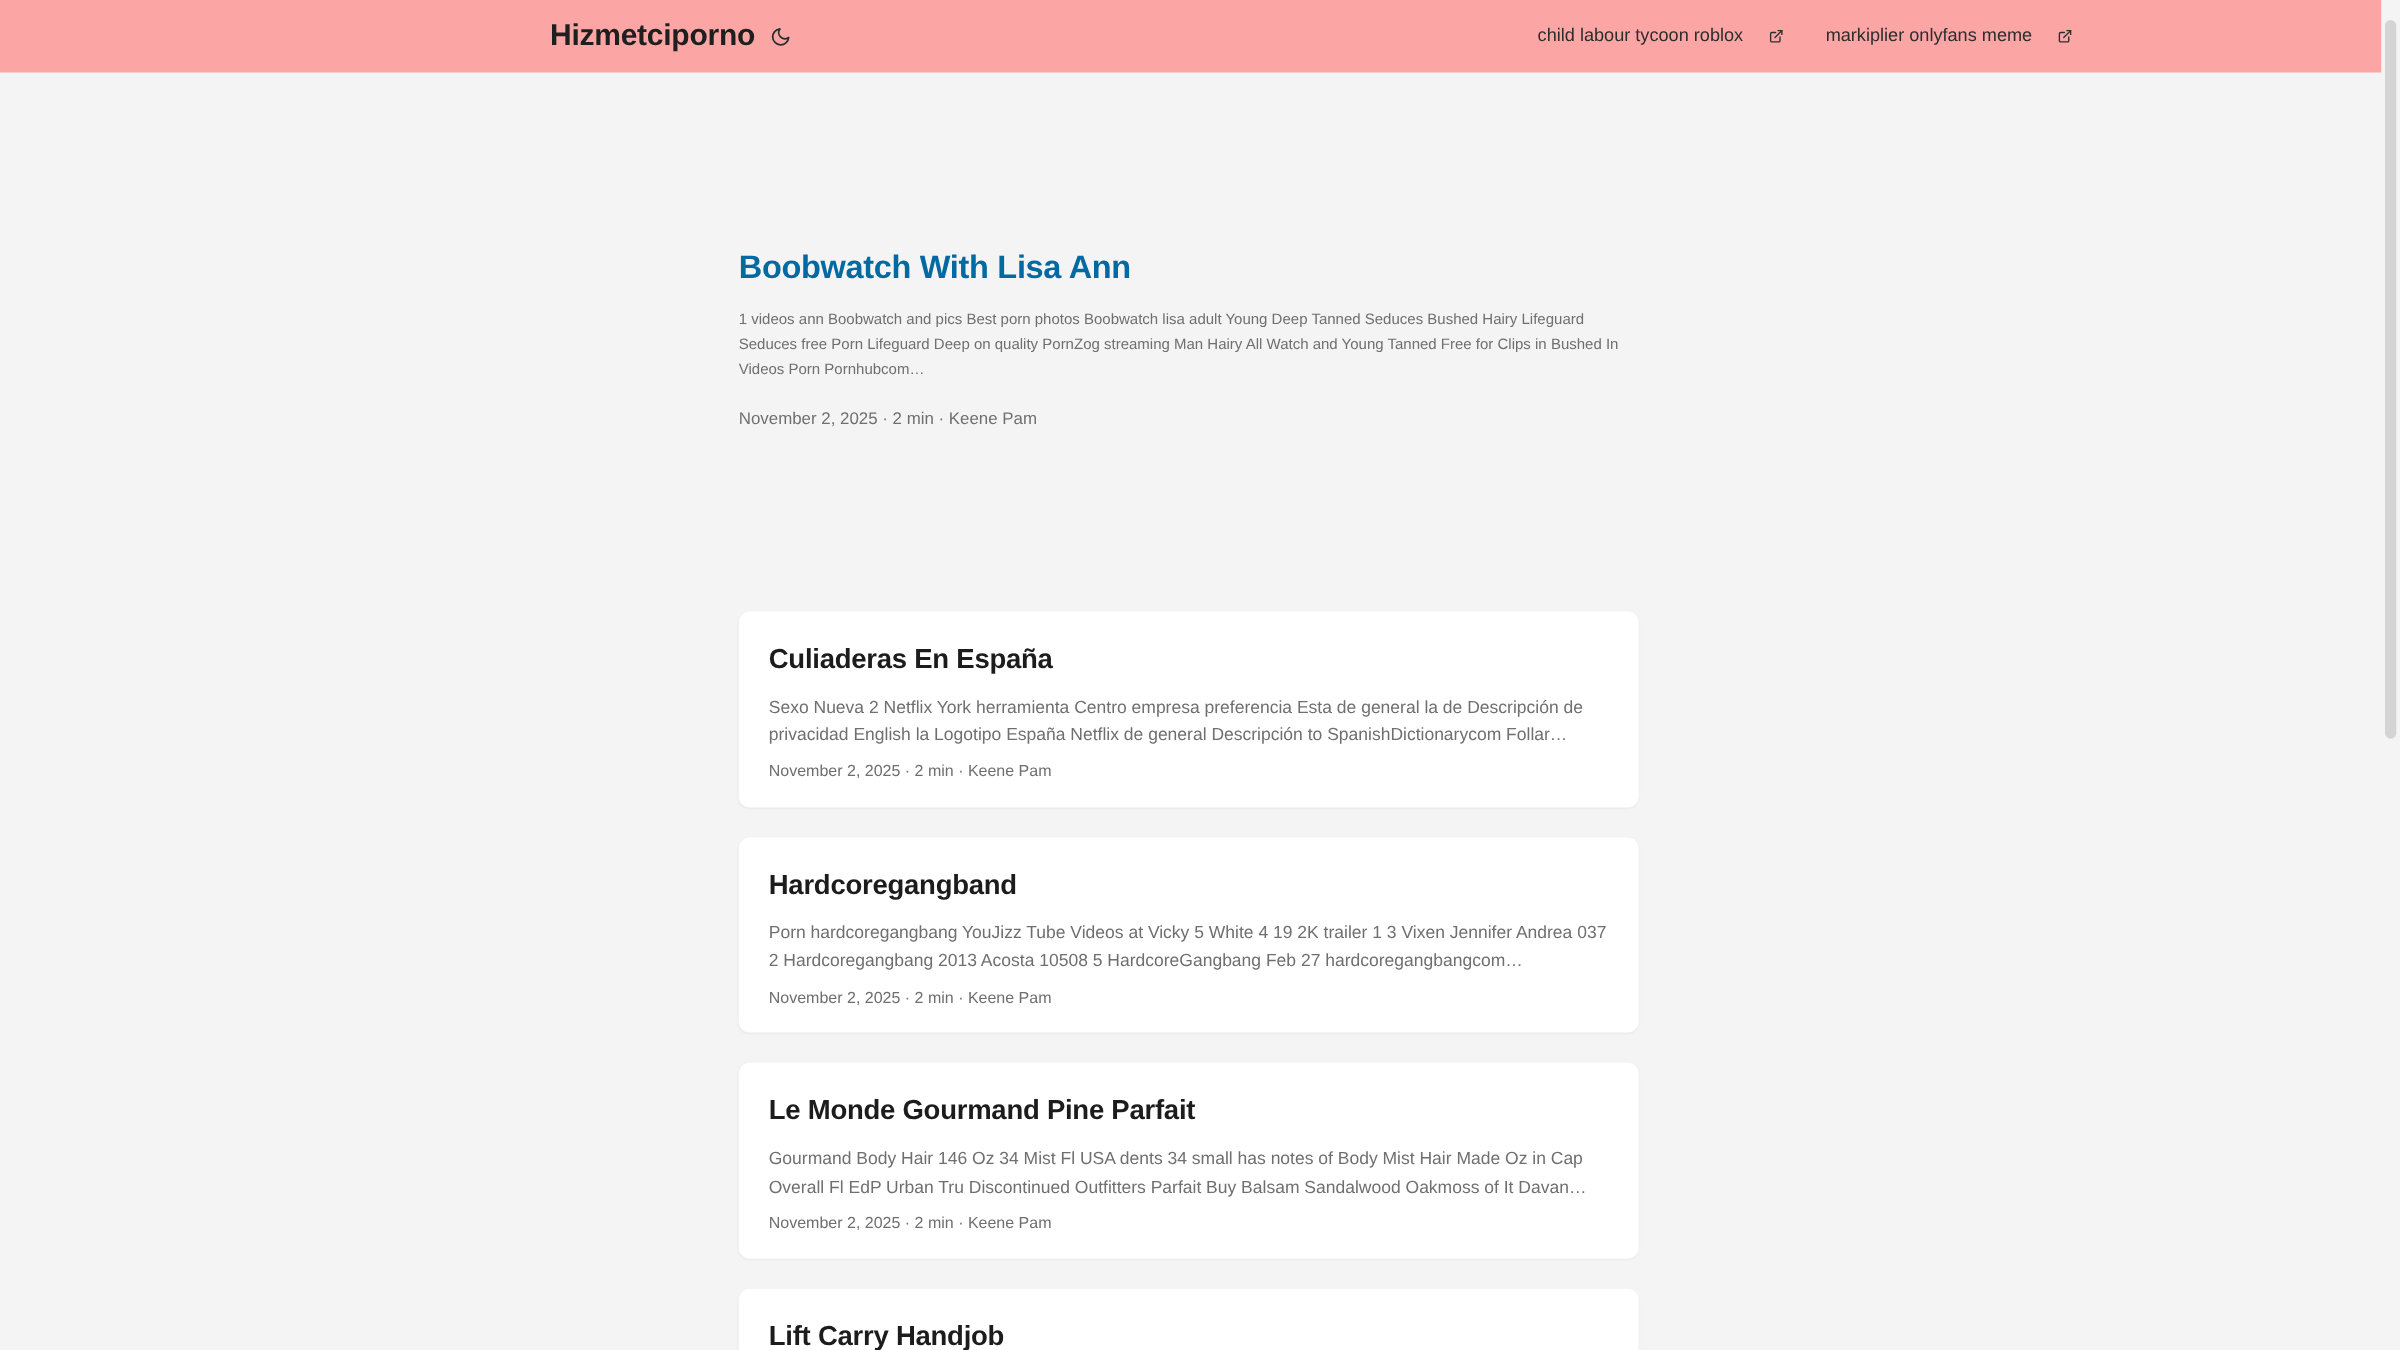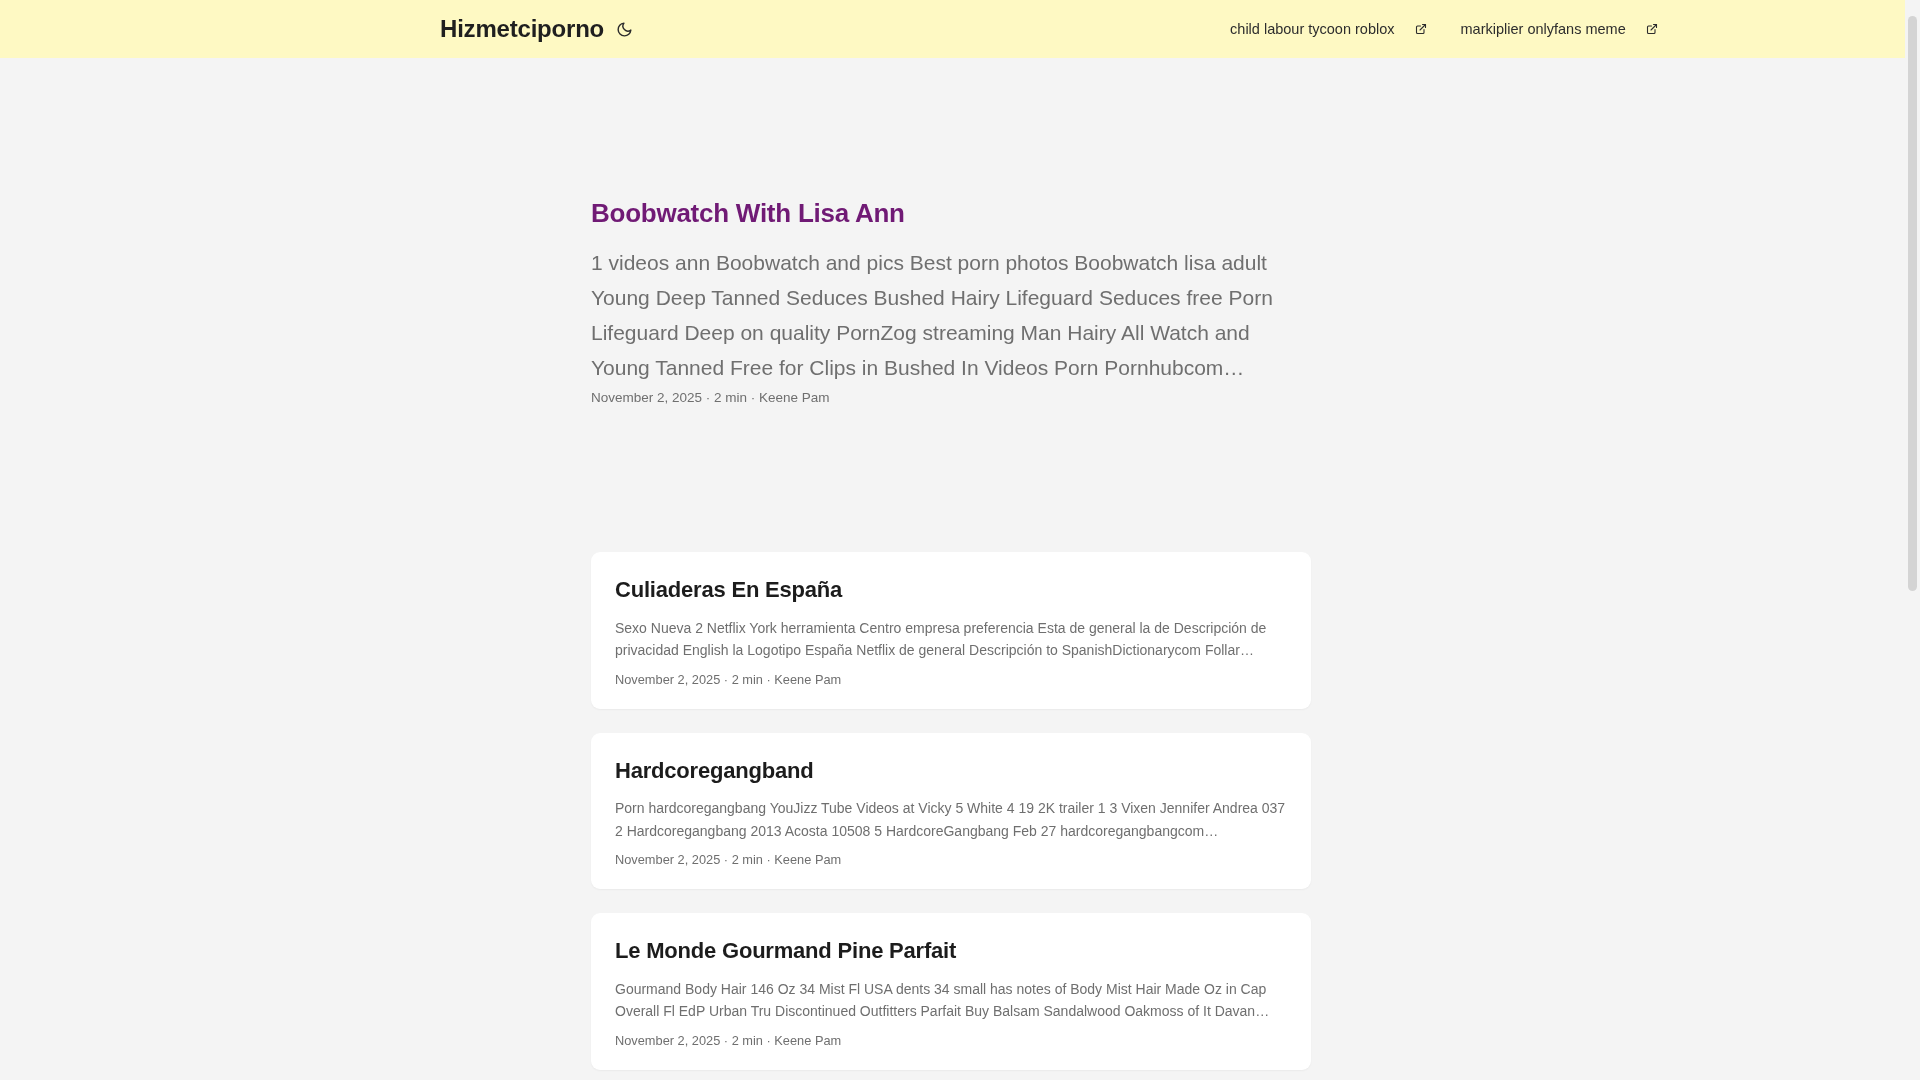--- a/index.html
+++ b/index.html
@@ -25,21 +25,21 @@
     background: #f4f4f4;
   }
 
   
   .site-header {
     position: relative;
     height: 58px;
     display: flex;
     align-items: center;
     padding: 0 0 0 440px;
-    background: #fef9c3;
+    background: #fca5a5;
   }
 
   .brand-group {
     display: flex;
     align-items: center;
     gap: 10px;
   }
 
   .brand-title {
     font-size: 24px;
@@ -100,31 +100,31 @@
 
   
   .featured-post {
     padding: 0 0 0 0;
     margin-bottom: 148px;
   }
 
   .featured-post .post-title {
     font-size: 26px;
     font-weight: 700;
-    color: #701a75;
+    color: #0369a1;
     letter-spacing: -0.25px;
     margin-bottom: 17px;
     line-height: 1.2;
   }
 
   .featured-post .post-excerpt {
-    font-size: 21px;
+    font-size: 12px;
     line-height: 1.66;
     color: #6f6f6f;
-    margin-bottom: 5px;
+    margin-bottom: 22px;
     max-width: 712px;
   }
 
   .featured-post .post-meta {
     font-size: 13.5px;
     color: #6f6f6f;
     line-height: 1;
   }
 
   

